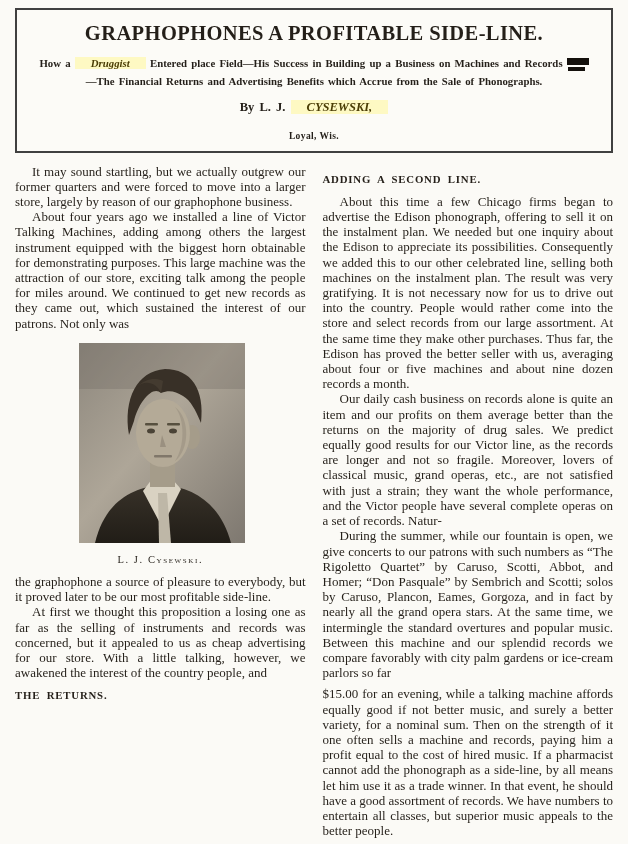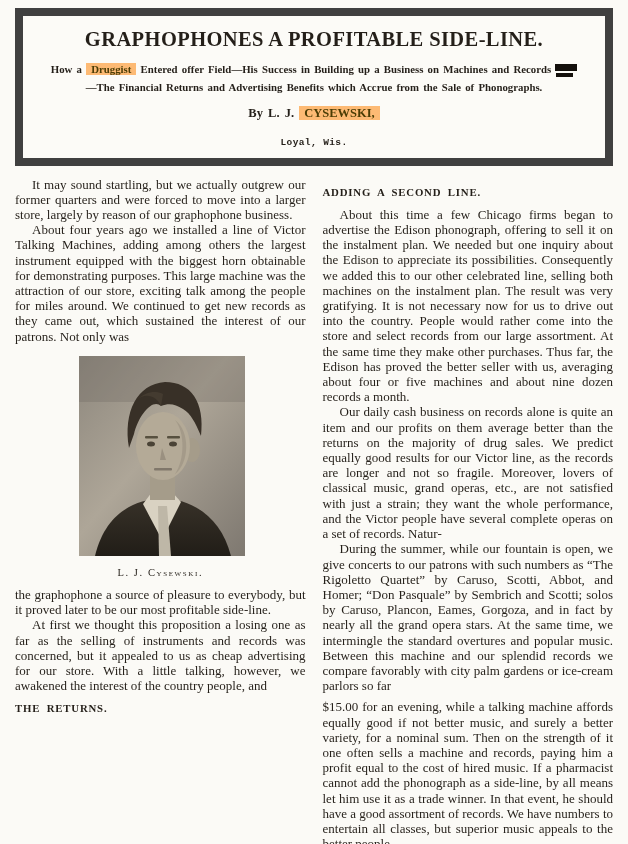--- a/index.html
+++ b/index.html
@@ -8,63 +8,63 @@
     width: 628px; height: 844px;
     background: #fbfaf6;
     color: #241f19;
     font-family: "Liberation Serif", serif;
     overflow: hidden;
   }
   .page { padding: 8px 15px 0 15px; }
 
   
   .header-box {
-    border: 8px solid #404040;
+    border: 2px solid #404040;
     background: #fcfbf7;
     text-align: center;
     padding: 12px 10px 10px 10px;
   }
   .title {
     font-size: 20.5px;
     font-weight: bold;
     letter-spacing: 0.4px;
     margin: 0 0 10px 0;
   }
   .deck {
     font-size: 10.8px;
     font-weight: bold;
     line-height: 1.65;
     margin: 0;
     word-spacing: 1.5px;
   }
   .deck-line { white-space: nowrap; }
   .hl {
-    background: #fdba74;
+    background: #fef9c3;
     color: #4b3d05;
-    padding: 0 5px;
+    padding: 0 16px;
+    font-style: italic;
   }
   .double-bar {
     display: inline-block;
     vertical-align: middle;
     margin-left: 4px;
   }
   .double-bar .b1 { width: 22px; height: 7px; background: #14100c; }
   .double-bar .b2 { width: 17px; height: 4px; background: #14100c; margin-top: 2px; margin-left: 1px; }
   .byline {
     font-size: 12.5px;
     font-weight: bold;
     margin: 9px 0 16px 0;
     word-spacing: 2px;
   }
   .byloc {
     font-size: 9.5px;
     font-weight: bold;
     margin: 3px 0 0 0;
     letter-spacing: 0.4px;
-    font-family: Liberation Mono, monospace;
   }
 
   
   .columns { display: flex; gap: 17px; margin-top: 11px; }
   .col {
     flex: 1 1 0;
     text-align: justify;
     font-size: 13px;
     line-height: 15.2px;
   }
@@ -94,21 +94,21 @@
   }
 </style>
 </head>
 <body>
 
 <div class="page">
 
   <div class="header-box">
     <h1 class="title">GRAPHOPHONES A PROFITABLE SIDE-LINE.</h1>
     <p class="deck">
-      <span class="deck-line"><span>How a </span><span class="hl">Druggist</span><span> Entered offer Field—His Success in Building up a Business on Machines and Records</span><span class="double-bar"><span class="b1" style="display:block"></span><span class="b2" style="display:block"></span></span></span><br>
+      <span class="deck-line"><span>How a </span><span class="hl">Druggist</span><span> Entered place Field—His Success in Building up a Business on Machines and Records</span><span class="double-bar"><span class="b1" style="display:block"></span><span class="b2" style="display:block"></span></span></span><br>
       <span class="deck-line">—The Financial Returns and Advertising Benefits which Accrue from the Sale of Phonographs.</span>
     </p>
     <p class="byline"><span>By L. J. </span><span class="hl">CYSEWSKI,</span></p>
     <p class="byloc">Loyal, Wis.</p>
   </div>
 
   <div class="columns">
 
     <div class="col">
       <p class="ind">It may sound startling, but we actually outgrew our former quarters and were forced to move into a larger store, largely by reason of our graphophone business.</p>

